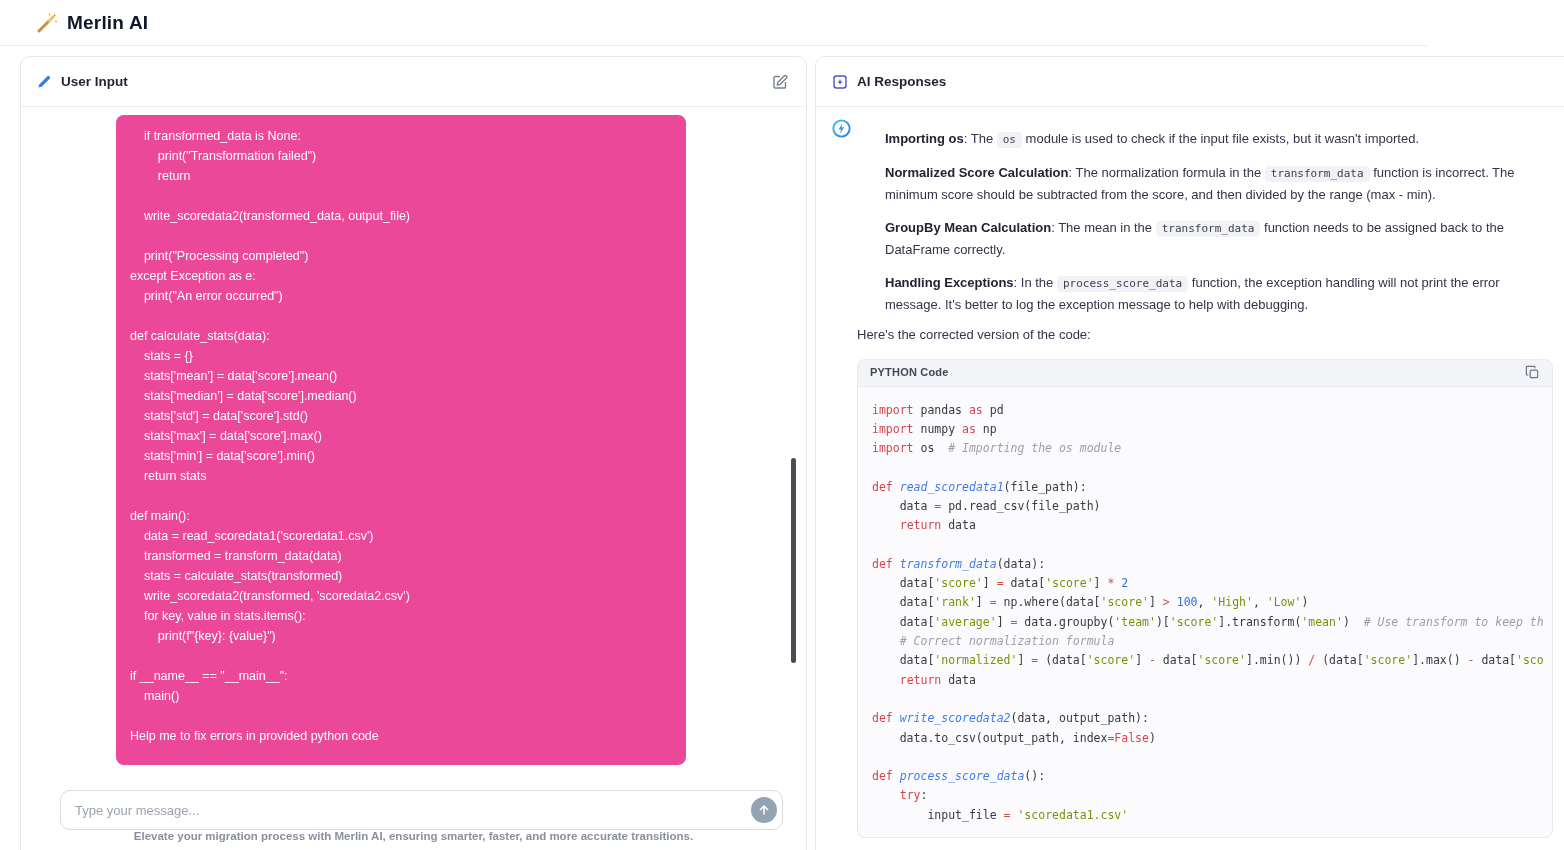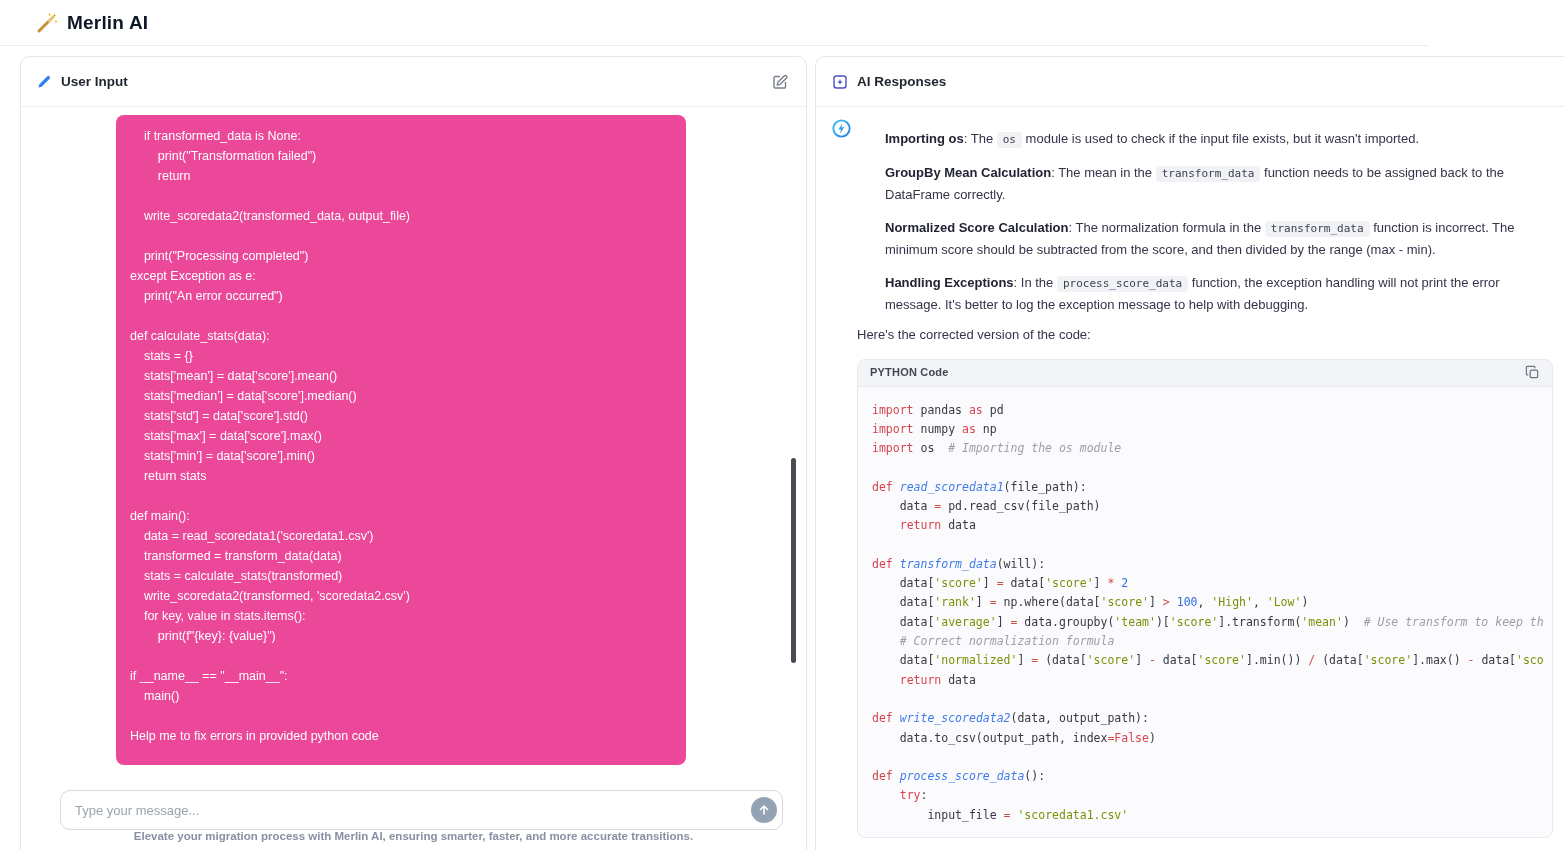--- a/index.html
+++ b/index.html
@@ -207,22 +207,22 @@
         </defs>
         <circle cx="10" cy="10" r="8.6" fill="#ffffff" stroke="url(#avg)" stroke-width="2"></circle>
         <path d="M10.8 4.5L6.8 11h2.6l-.9 4.5 4.3-6.8h-2.7z" fill="url(#avg)"></path>
       </svg>
     </span>
 
     <div class="ai-text">
 
       <div>
           <div class="issue-item"><span class="issue-label">Importing os</span><span>: The </span><code class="inline-code">os</code><span> module is used to check if the input file exists, but it wasn't imported.</span></div>
+          <div class="issue-item"><span class="issue-label">Normalized Score Calculation</span><span>: The normalization formula in the </span><code class="inline-code">transform_data</code><span> function is incorrect. The minimum score should be subtracted from the score, and then divided by the range (max - min).</span></div>
           <div class="issue-item"><span class="issue-label">GroupBy Mean Calculation</span><span>: The mean in the </span><code class="inline-code">transform_data</code><span> function needs to be assigned back to the DataFrame correctly.</span></div>
-          <div class="issue-item"><span class="issue-label">Normalized Score Calculation</span><span>: The normalization formula in the </span><code class="inline-code">transform_data</code><span> function is incorrect. The minimum score should be subtracted from the score, and then divided by the range (max - min).</span></div>
           <div class="issue-item"><span class="issue-label">Handling Exceptions</span><span>: In the </span><code class="inline-code">process_score_data</code><span> function, the exception handling will not print the error message. It's better to log the exception message to help with debugging.</span></div>
         </div>
 
       <p class="outro">Here's the corrected version of the code:</p>
 
       <div class="code-block">
         <div class="code-header">
           <span class="code-lang">PYTHON Code</span>
           <button class="icon-btn">
             <span style="display:flex;">
@@ -235,21 +235,21 @@
         </div>
         <div class="code-body">
             <div class="code-line"><span class="tok-kw">import</span><span class="tok-txt"> pandas </span><span class="tok-kw">as</span><span class="tok-txt"> pd</span></div>
             <div class="code-line"><span class="tok-kw">import</span><span class="tok-txt"> numpy </span><span class="tok-kw">as</span><span class="tok-txt"> np</span></div>
             <div class="code-line"><span class="tok-kw">import</span><span class="tok-txt"> os  </span><span class="tok-com"># Importing the os module</span></div>
             <div class="code-line">&nbsp;</div>
             <div class="code-line"><span class="tok-kw">def</span><span class="tok-txt"> </span><span class="tok-fn">read_scoredata1</span><span class="tok-txt">(file_path):</span></div>
             <div class="code-line"><span class="tok-txt">    data </span><span class="tok-op">=</span><span class="tok-txt"> pd.read_csv(file_path)</span></div>
             <div class="code-line"><span class="tok-txt">    </span><span class="tok-kw">return</span><span class="tok-txt"> data</span></div>
             <div class="code-line">&nbsp;</div>
-            <div class="code-line"><span class="tok-kw">def</span><span class="tok-txt"> </span><span class="tok-fn">transform_data</span><span class="tok-txt">(will):</span></div>
+            <div class="code-line"><span class="tok-kw">def</span><span class="tok-txt"> </span><span class="tok-fn">transform_data</span><span class="tok-txt">(data):</span></div>
             <div class="code-line"><span class="tok-txt">    data[</span><span class="tok-str">'score'</span><span class="tok-txt">] </span><span class="tok-op">=</span><span class="tok-txt"> data[</span><span class="tok-str">'score'</span><span class="tok-txt">] </span><span class="tok-op">*</span><span class="tok-txt"> </span><span class="tok-num">2</span></div>
             <div class="code-line"><span class="tok-txt">    data[</span><span class="tok-str">'rank'</span><span class="tok-txt">] </span><span class="tok-op">=</span><span class="tok-txt"> np.where(data[</span><span class="tok-str">'score'</span><span class="tok-txt">] </span><span class="tok-op">&gt;</span><span class="tok-txt"> </span><span class="tok-num">100</span><span class="tok-txt">, </span><span class="tok-str">'High'</span><span class="tok-txt">, </span><span class="tok-str">'Low'</span><span class="tok-txt">)</span></div>
             <div class="code-line"><span class="tok-txt">    data[</span><span class="tok-str">'average'</span><span class="tok-txt">] </span><span class="tok-op">=</span><span class="tok-txt"> data.groupby(</span><span class="tok-str">'team'</span><span class="tok-txt">)[</span><span class="tok-str">'score'</span><span class="tok-txt">].transform(</span><span class="tok-str">'mean'</span><span class="tok-txt">)  </span><span class="tok-com"># Use transform to keep th</span></div>
             <div class="code-line"><span class="tok-txt">    </span><span class="tok-com"># Correct normalization formula</span></div>
             <div class="code-line"><span class="tok-txt">    data[</span><span class="tok-str">'normalized'</span><span class="tok-txt">] </span><span class="tok-op">=</span><span class="tok-txt"> (data[</span><span class="tok-str">'score'</span><span class="tok-txt">] </span><span class="tok-op">-</span><span class="tok-txt"> data[</span><span class="tok-str">'score'</span><span class="tok-txt">].min()) </span><span class="tok-op">/</span><span class="tok-txt"> (data[</span><span class="tok-str">'score'</span><span class="tok-txt">].max() </span><span class="tok-op">-</span><span class="tok-txt"> data[</span><span class="tok-str">'sco</span></div>
             <div class="code-line"><span class="tok-txt">    </span><span class="tok-kw">return</span><span class="tok-txt"> data</span></div>
             <div class="code-line">&nbsp;</div>
             <div class="code-line"><span class="tok-kw">def</span><span class="tok-txt"> </span><span class="tok-fn">write_scoredata2</span><span class="tok-txt">(data, output_path):</span></div>
             <div class="code-line"><span class="tok-txt">    data.to_csv(output_path, index</span><span class="tok-op">=</span><span class="tok-kw">False</span><span class="tok-txt">)</span></div>
             <div class="code-line">&nbsp;</div>

